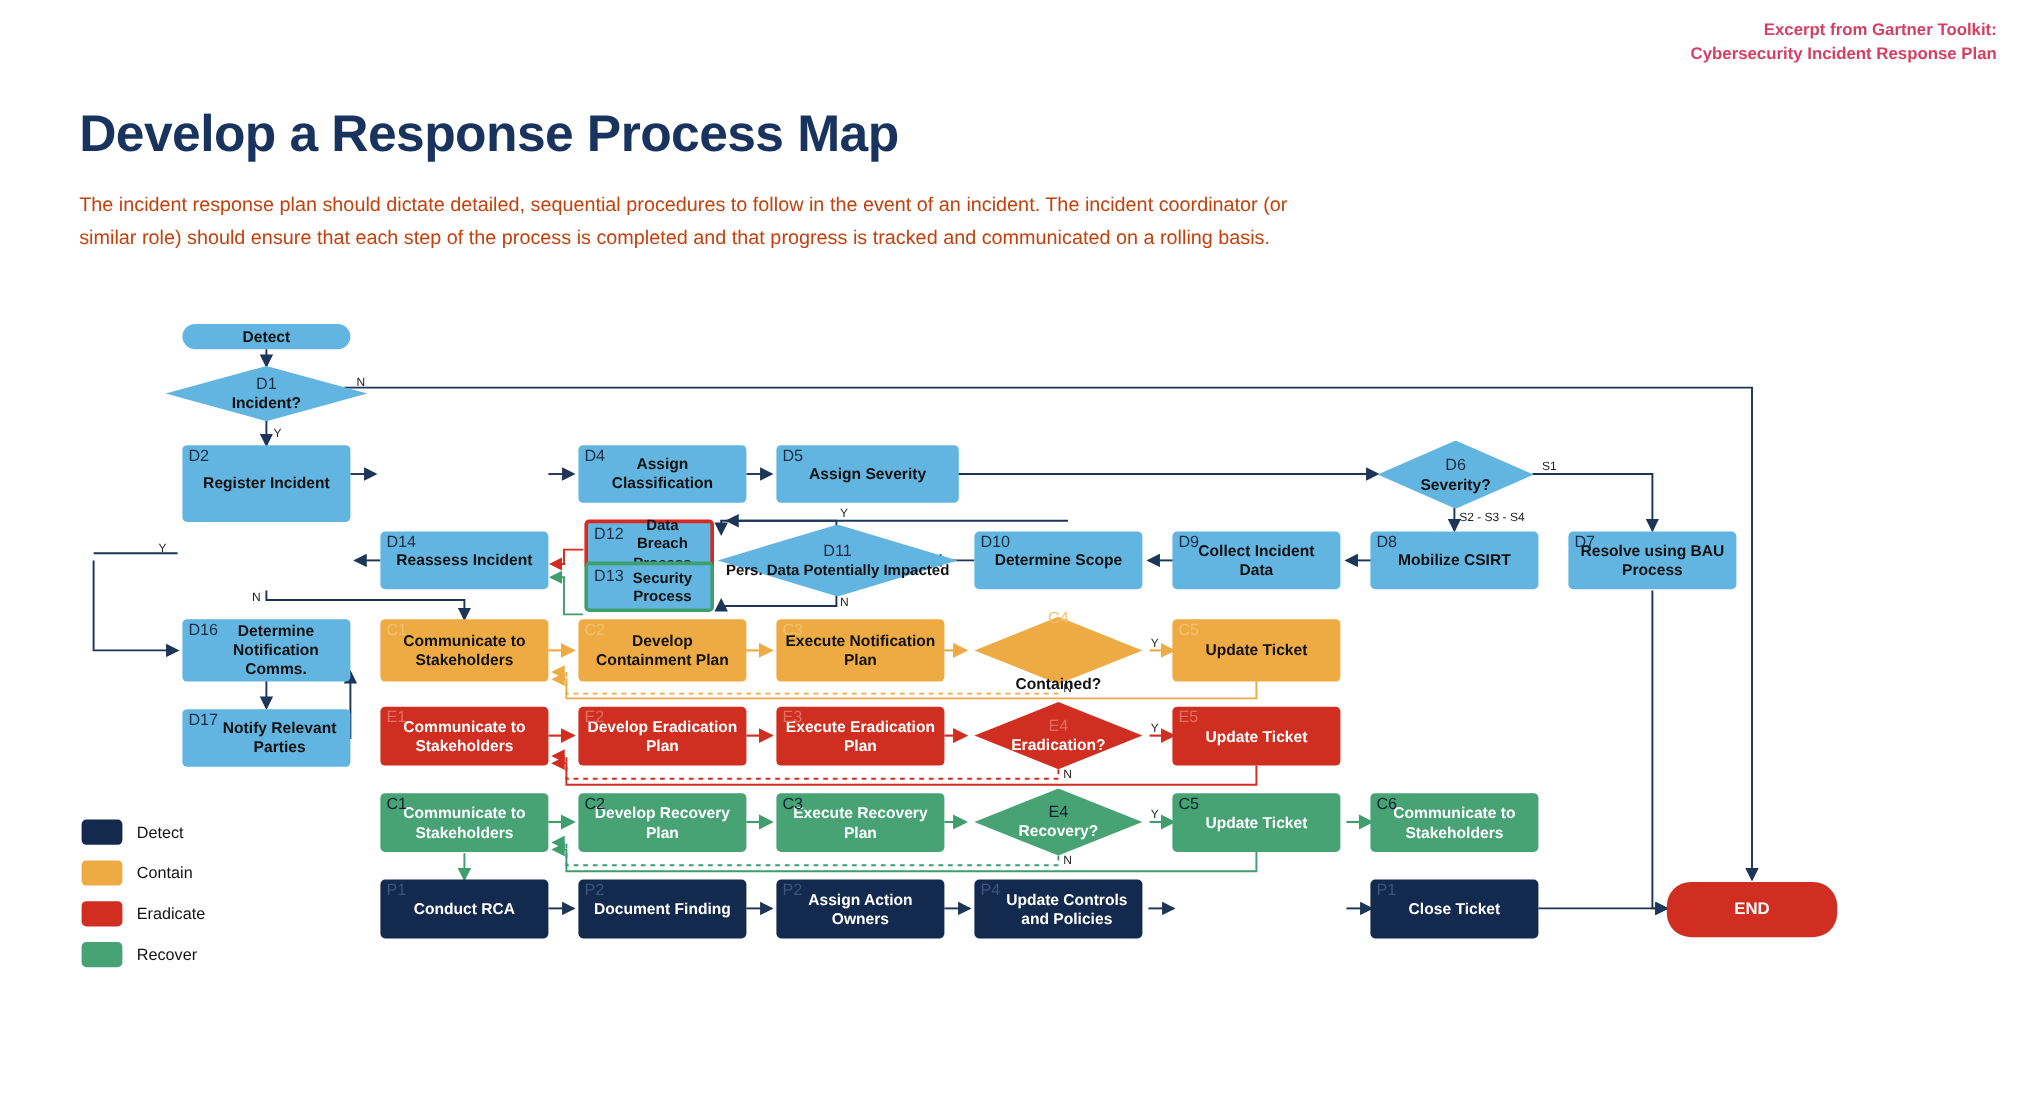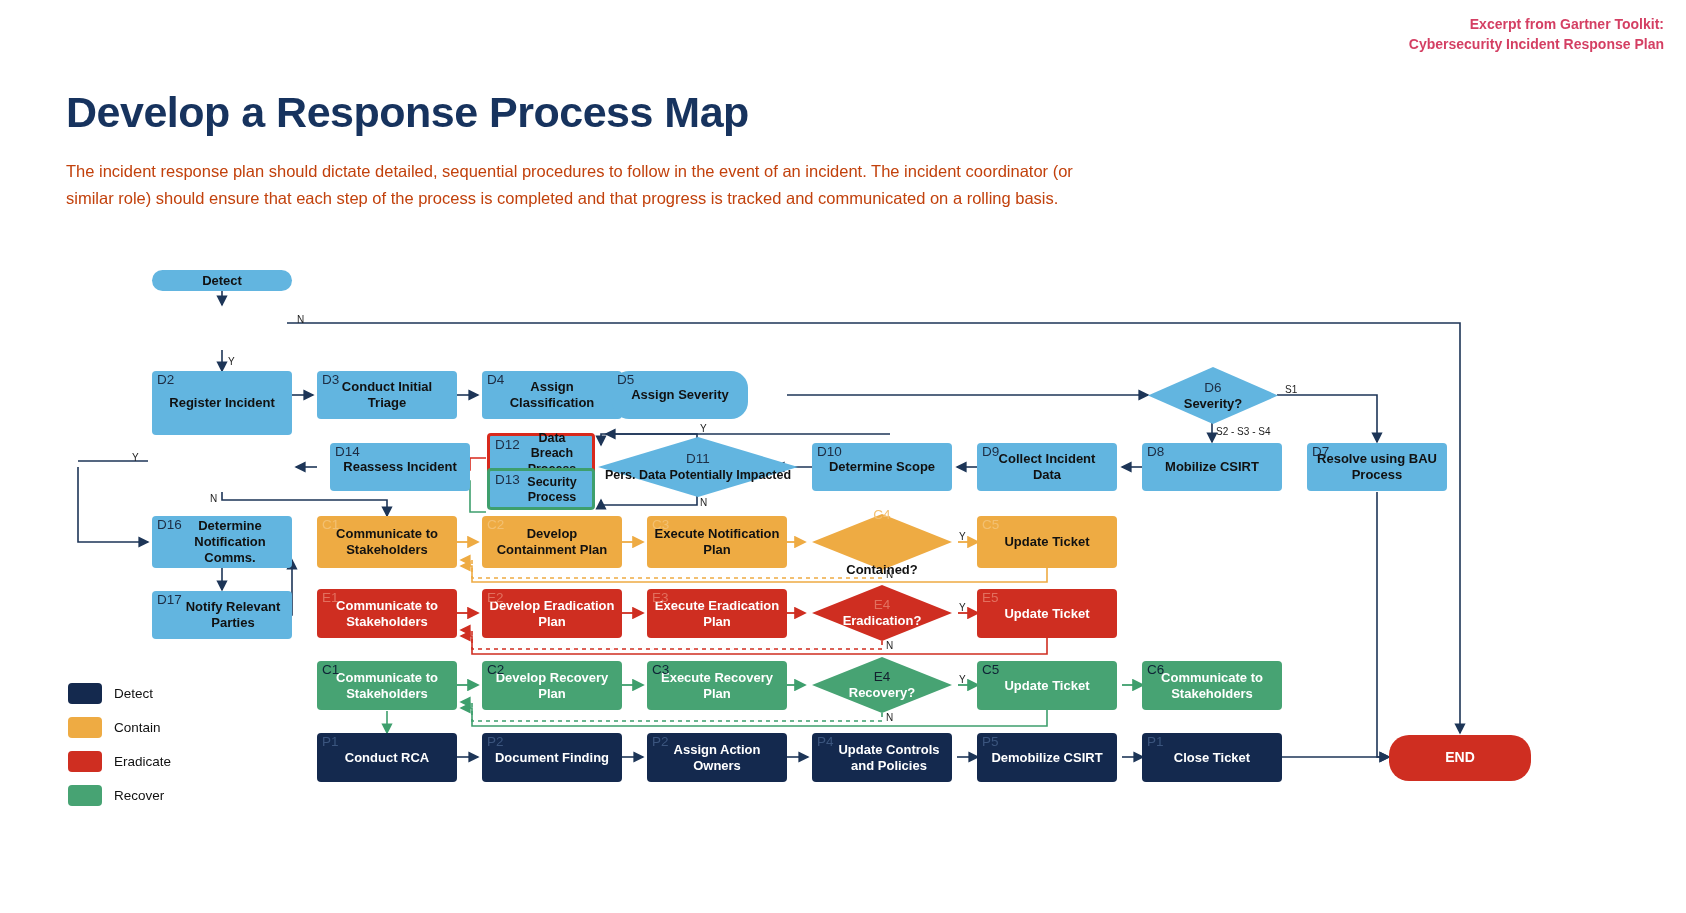--- a/index.html
+++ b/index.html
@@ -226,34 +226,37 @@
 
     <g fill="none" stroke="#3e9f6d" stroke-width="1.6" marker-end="url(#ah-green)">
       <path d="M387,711 L387,733"></path>
     </g>
   </svg>
 
   <div class="node detect pill" style="left:152px; top:270px; width:140px; height:21px; font-size:13px;">
     <span class="lbl">Detect</span>
   </div>
 
+  <div class="dia d-detect" style="left:138px; top:305px; width:168px; height:46px;">
+    <div class="shape"></div>
+    <div class="txt">
+      <span class="dtag">D1</span>
+      <span>Incident?</span>
+    </div>
+  </div>
 
   <div class="node detect" style="left:152px; top:371px; width:140px; height:64px;">
     <span class="tag">D2</span>
     <span class="lbl">Register Incident</span>
   </div>
-  <div class="node detect" style="left:317px; top:371px; width:140px; height:48px;">
-    <span class="tag">D3</span>
-    <span class="lbl">Conduct Initial Triage</span>
-  </div>
   <div class="node detect" style="left:482px; top:371px; width:140px; height:48px;">
     <span class="tag">D4</span>
     <span class="lbl">Assign Classification</span>
   </div>
-  <div class="node detect" style="left:612px; top:371px; width:136px; height:48px;border-radius:17px;">
+  <div class="node detect" style="left:647px; top:371px; width:152px; height:48px;">
     <span class="tag">D5</span>
     <span class="lbl">Assign Severity</span>
   </div>
 
   <div class="dia d-detect" style="left:1148px; top:367px; width:130px; height:57px;">
     <div class="shape"></div>
     <div class="txt">
       <span class="dtag">D6</span>
       <span>Severity?</span>
     </div>
@@ -286,21 +289,21 @@
 
   <div class="node detect outline-red" style="left:487px; top:433px; width:108px; height:42px; font-size:12.5px;">
     <span class="tag">D12</span>
     <span class="lbl" style="padding-left:22px;">Data Breach Process</span>
   </div>
   <div class="node detect outline-green" style="left:487px; top:468px; width:108px; height:42px; font-size:12.5px;align-items:flex-end;">
     <span class="tag">D13</span>
     <span class="lbl" style="padding-left:22px;">Security Process</span>
   </div>
 
-  <div class="node detect" style="left:330px; top:443px; width:140px; height:48px;text-align:center;">
+  <div class="node detect" style="left:317px; top:443px; width:140px; height:48px;text-align:center;">
     <span class="tag">D14</span>
     <span class="lbl">Reassess Incident</span>
   </div>
 
 
   <div class="node detect" style="left:152px; top:516px; width:140px; height:52px;">
     <span class="tag">D16</span>
     <span class="lbl" style="padding-left:16px;">Determine Notification Comms.</span>
   </div>
   <div class="node detect" style="left:152px; top:591px; width:140px; height:48px;padding-left:28px;">
@@ -392,24 +395,20 @@
     <span class="tag">P2</span>
     <span class="lbl">Document Finding</span>
   </div>
   <div class="node navy" style="left:647px; top:733px; width:140px; height:49px;">
     <span class="tag">P2</span>
     <span class="lbl">Assign Action Owners</span>
   </div>
   <div class="node navy" style="left:812px; top:733px; width:140px; height:49px;">
     <span class="tag">P4</span>
     <span class="lbl" style="padding-left:14px;">Update Controls and Policies</span>
-  </div>
-  <div class="node navy" style="left:977px; top:733px; width:140px; height:49px;">
-    <span class="tag">P5</span>
-    <span class="lbl">Demobilize CSIRT</span>
   </div>
   <div class="node navy" style="left:1142px; top:733px; width:140px; height:49px;">
     <span class="tag">P1</span>
     <span class="lbl">Close Ticket</span>
   </div>
 
   <div class="node erad pill" style="left:1389px; top:735px; width:142px; height:46px; font-size:14px;">
     <span class="lbl">END</span>
   </div>
 

